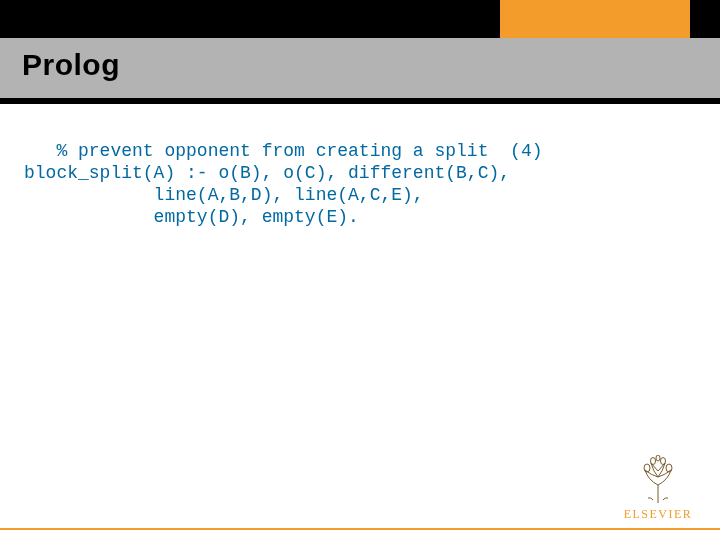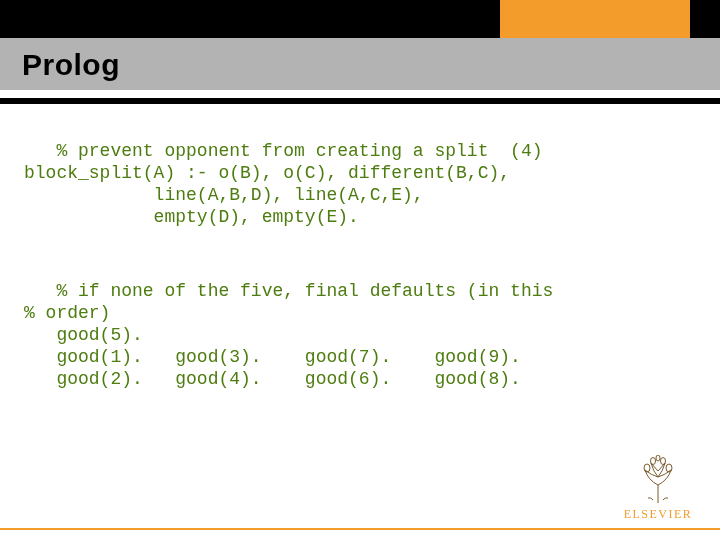--- a/index.html
+++ b/index.html
@@ -25,21 +25,21 @@
     right: 30px;
     width: 190px;
     height: 38px;
     background: #f39c2c;
   }
   .title-bar {
     position: absolute;
     top: 38px;
     left: 0;
     width: 720px;
-    height: 52px;
+    height: 60px;
     background: #b3b3b3;
     text-align: right;
   }
   .title-bar .title {
     position: absolute;
     left: 22px;
     top: 10px;
     font-family: Arial, Helvetica, sans-serif;
     font-weight: 900;
     font-size: 30px;
@@ -55,21 +55,21 @@
     background: #000000;
   }
   .content {
     position: absolute;
     top: 118px;
     left: 24px;
     right: 24px;
     font-family: 'Courier New', Courier, monospace;
     font-size: 18px;
     line-height: 22px;
-    color: #4d7c0f;
+    color: #0369a1;
     white-space: pre;
   }
   .block { margin-bottom: 30px; }
   .footer-line {
     position: absolute;
     bottom: 10px;
     left: 0;
     width: 720px;
     height: 2px;
     background: #f39c2c;
@@ -99,25 +99,20 @@
 <div class="title-bar">
   <div class="title">Prolog</div>
 </div>
 <div class="divider"></div>
 
 <div class="content">
 <div class="block">   % prevent opponent from creating a split  (4)
 block_split(A) :- o(B), o(C), different(B,C),
             line(A,B,D), line(A,C,E),
             empty(D), empty(E).</div>
-<div class="block">   % if none of the five, final defaults (in this
-% order)
-   good(5).
-   good(1).   good(3).    good(7).    good(9).
-   good(2).   good(4).    good(6).    good(8).</div>
 </div>
 
 <div class="logo">
   <svg width="50" height="50" viewBox="0 0 50 50">
     <g fill="none" stroke="#7a5c2e" stroke-width="1">
       <path d="M25 48 L25 30"></path>
       <path d="M25 30 Q15 25 12 15 Q18 20 25 22 Q32 20 38 15 Q35 25 25 30"></path>
       <path d="M25 22 Q20 16 18 8 Q23 14 25 16 Q27 14 32 8 Q30 16 25 22"></path>
       <path d="M20 45 Q18 42 15 43"></path>
       <path d="M30 45 Q32 42 35 43"></path>

